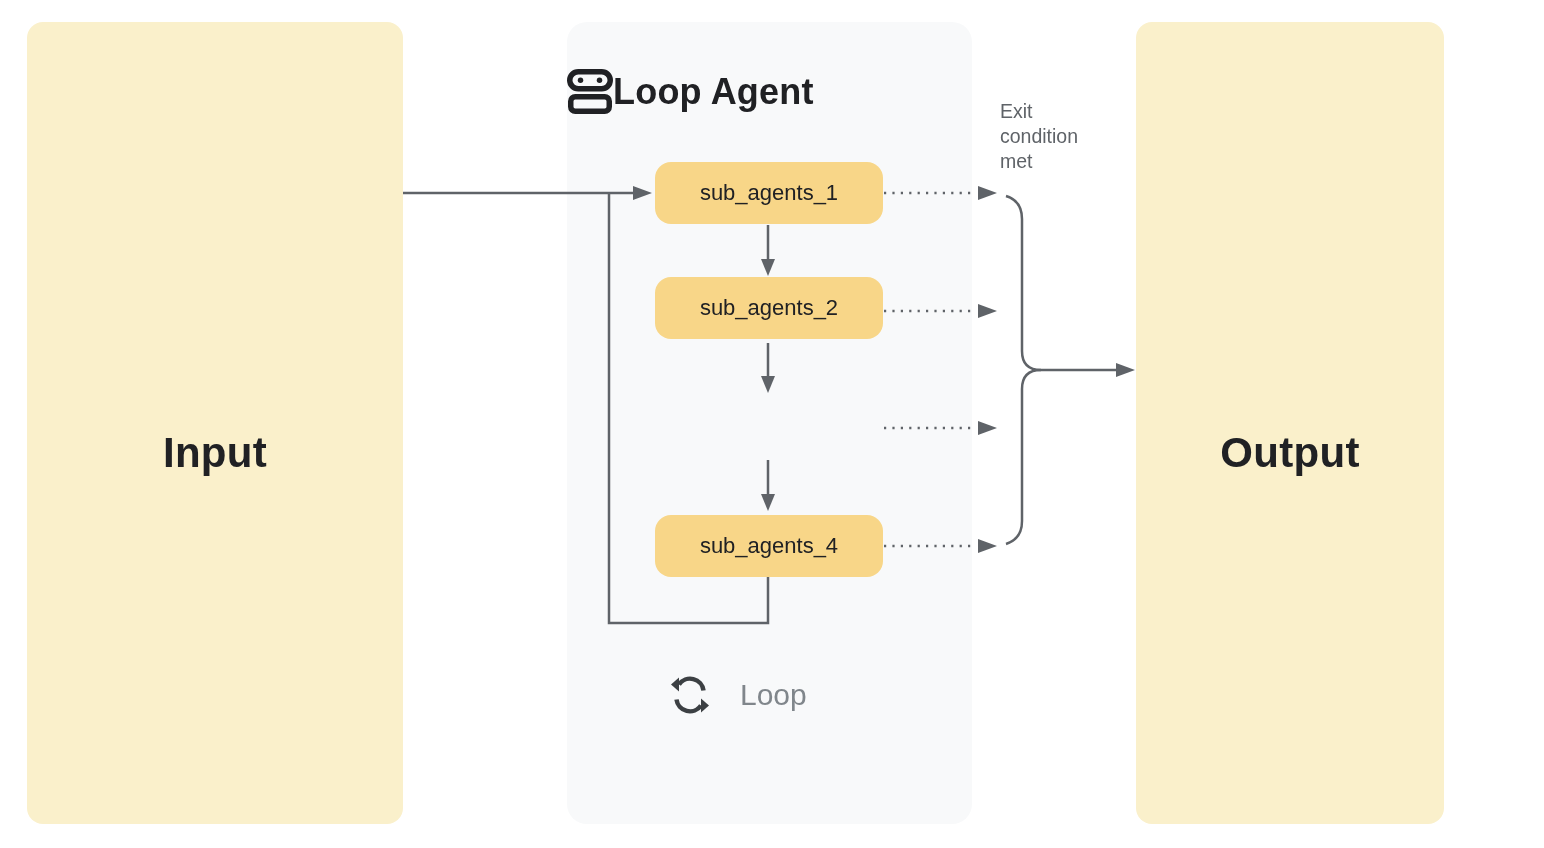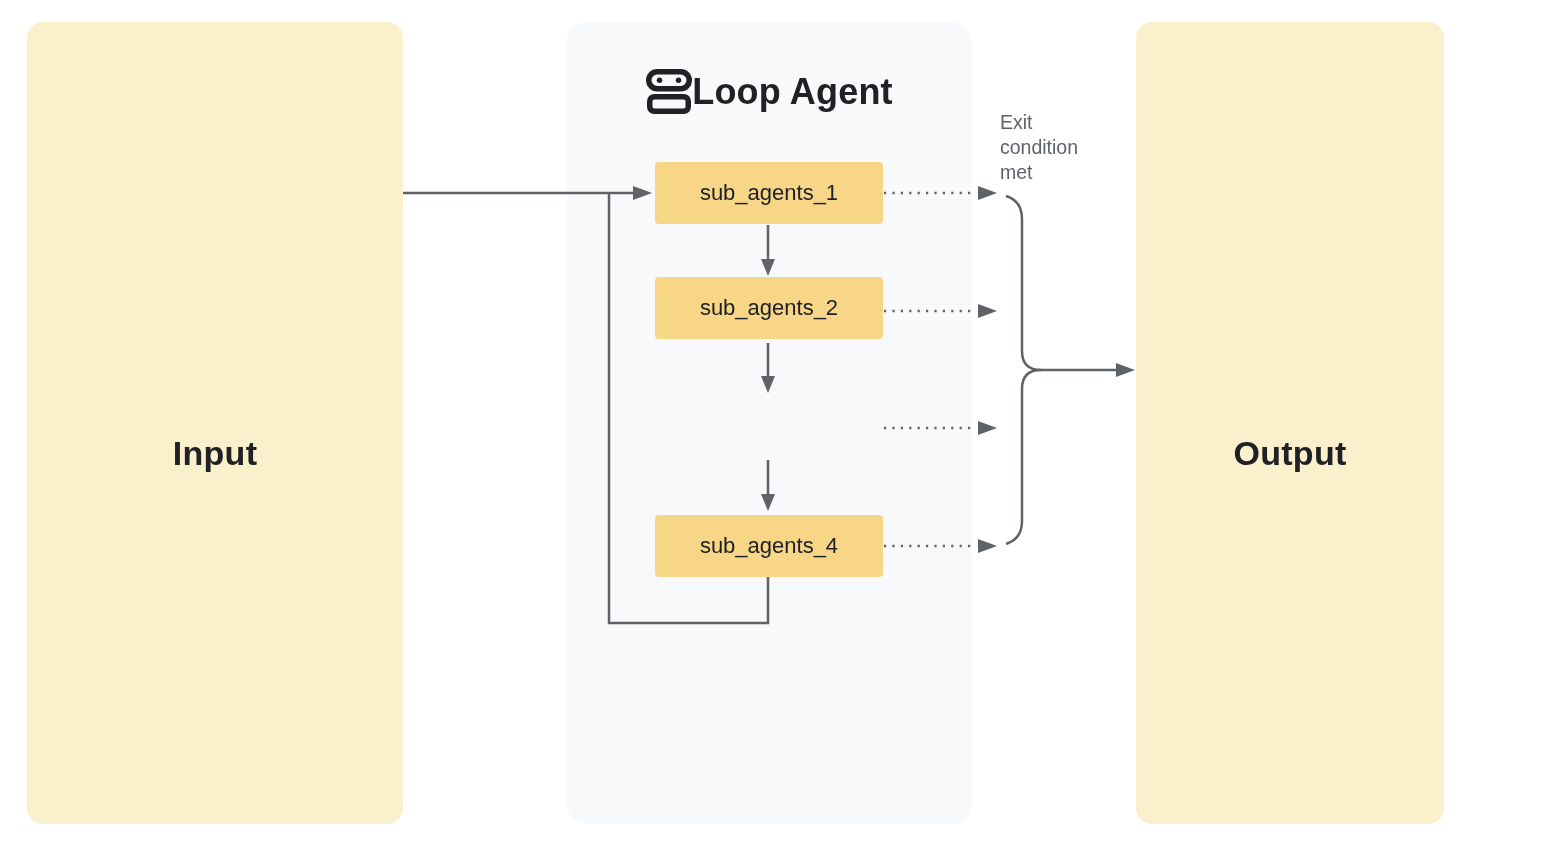--- a/index.html
+++ b/index.html
@@ -9,41 +9,41 @@
     font-family:"Liberation Sans","DejaVu Sans",sans-serif;
     color:var(--text-dark,#202124);
   }
   .connectors{position:absolute;left:0;top:0;z-index:2;}
   .io-box{
     position:absolute;top:22px;width:376px;height:802px;
     background:var(--io-fill,#FAF0CB);border-radius:16px;
     display:flex;align-items:center;justify-content:center;z-index:3;
   }
   .io-box span{
-    font-size:34px;font-weight:600;letter-spacing:.3px;
+    font-size:42px;font-weight:600;letter-spacing:.3px;
     transform:translateY(30px);color:var(--text-dark,#202124);
   }
   .panel{
     position:absolute;left:567px;top:22px;width:405px;height:802px;
     background:var(--panel-fill,#F8F9FA);border-radius:20px;z-index:1;
   }
   .panel-header{
     position:absolute;left:567px;top:64px;width:405px;height:56px;
-    display:flex;align-items:center;justify-content:center;z-index:3;
+    display:flex;align-items:center;z-index:3;
   }
   .panel-title{font-size:36px;font-weight:600;letter-spacing:.2px;color:var(--text-dark,#202124);}
   .sub-box{
     position:absolute;left:655px;width:228px;height:62px;
-    background:var(--agent-fill,#F8D688);border-radius:4px;
+    background:var(--agent-fill,#F8D688);border-radius:16px;
     display:flex;align-items:center;justify-content:center;
     font-size:22px;color:var(--text-dark,#202124);z-index:3;
   }
   .sub-1{top:162px}.sub-2{top:277px}.sub-3{top:397px}.sub-4{top:515px}
   .exit-label{
-    position:absolute;left:1000px;top:110px;width:112px;
+    position:absolute;left:1000px;top:99px;width:112px;
     font-size:19.5px;line-height:25px;color:var(--text-gray,#5F6368);z-index:3;
   }
   .loop-row{
     position:absolute;left:670px;top:674px;height:42px;
     display:flex;align-items:center;gap:30px;z-index:3;
   }
   .loop-label{font-size:30px;color:var(--text-light-gray,#80868B);}
   .code-line{
     position:absolute;left:567px;top:726px;width:405px;text-align:center;z-index:3;
   }
@@ -116,15 +116,26 @@
   </div>
   <div class="sub-box sub-2">
     <span>sub_agents_2</span>
   </div>
   <div class="sub-box sub-4">
     <span>sub_agents_4</span>
   </div>
 
   <div class="exit-label">Exit condition met</div>
 
+  <div class="loop-row">
+    <svg width="40" height="40" viewBox="0 0 40 40">
+      <g fill="none" stroke="#3C4043" stroke-width="4.5">
+        <path d="M 33.5 15.5 A 13.5 13.5 0 0 0 9 9.5"></path>
+        <path d="M 6.5 24.5 A 13.5 13.5 0 0 0 31 30.5"></path>
+      </g>
+      <polygon points="9,2.5 9,16.5 1,9.5" fill="#3C4043"></polygon>
+      <polygon points="31,23.5 31,37.5 39,30.5" fill="#3C4043"></polygon>
+    </svg>
+    <span class="loop-label">Loop</span>
+  </div>
 
 
 </div>
 
 </body></html>

